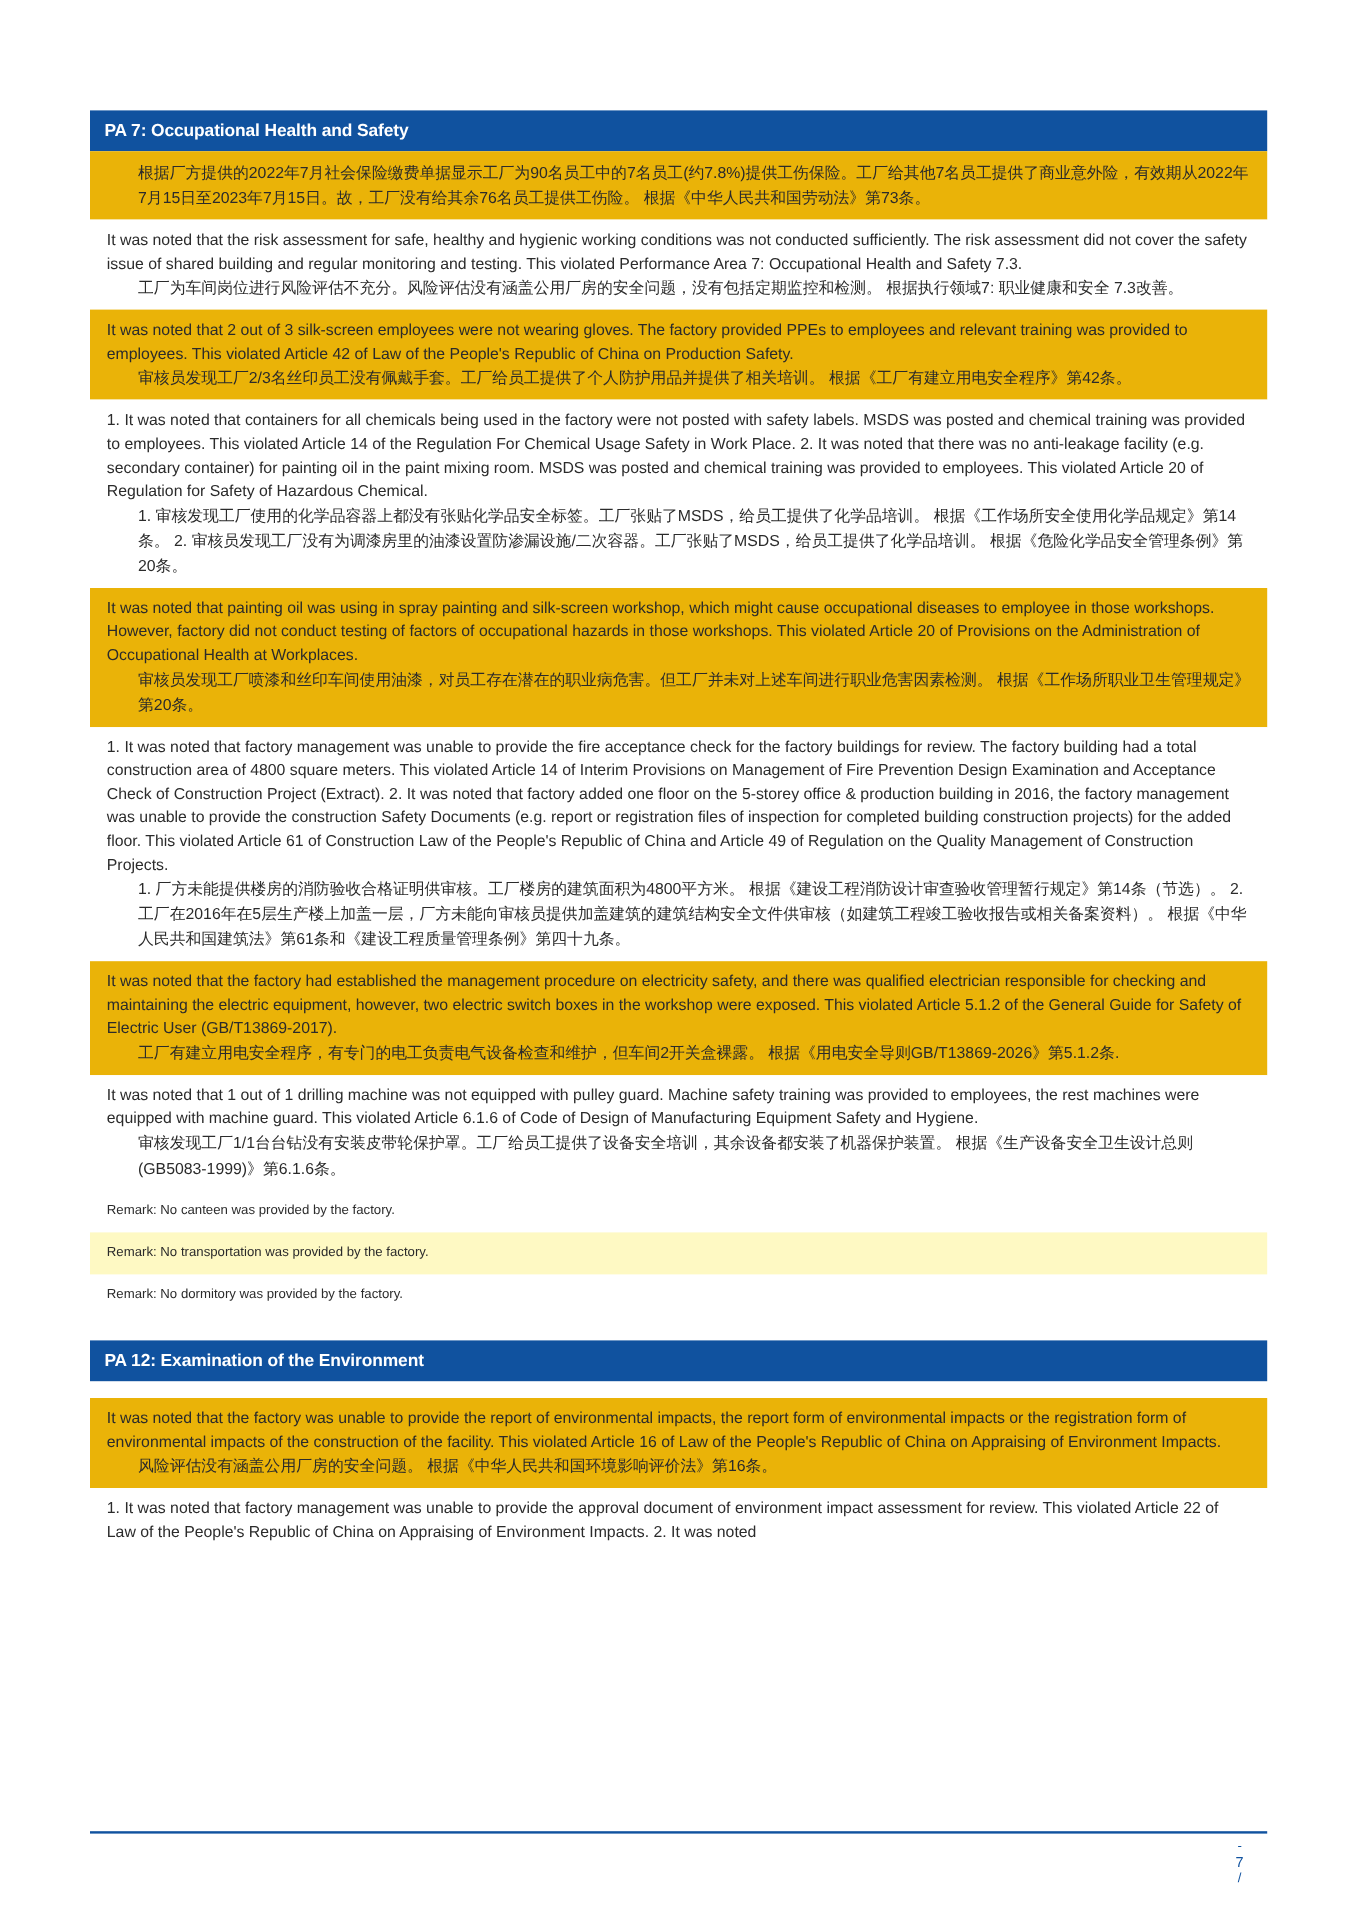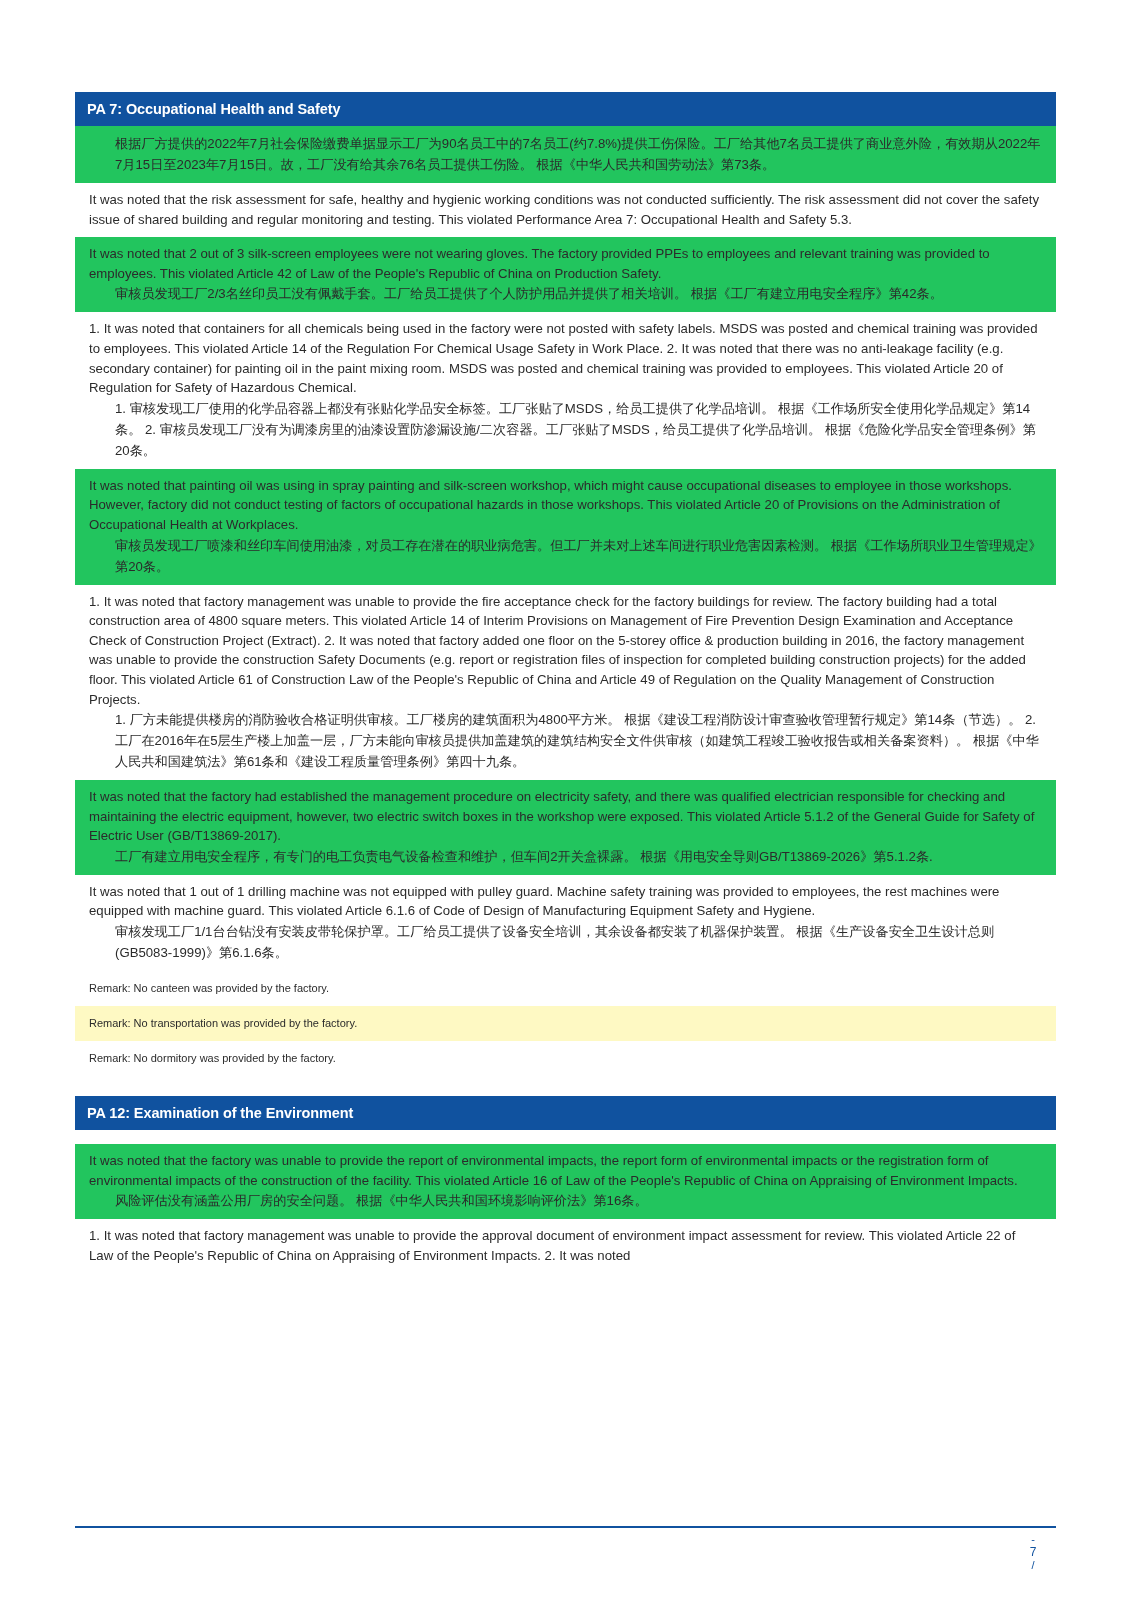--- a/index.html
+++ b/index.html
@@ -34,21 +34,21 @@
     height: 34px;
     line-height: 16px;
   }
   .block {
     padding: 7px 14px 8px 14px;
     box-sizing: border-box;
     font-size: 13.2px;
     line-height: 19.6px;
     color: #2b2b2b;
   }
-  .block.tint { background: #22c55e; }
+  .block.tint { background: #eab308; }
   .block.plain { background: #ffffff; }
   .en {
     margin: 0;
     text-align: left;
   }
   .cn {
     margin: 0;
     padding-left: 26px;
     font-size: 13.2px;
     line-height: 21px;
@@ -87,21 +87,22 @@
 
 <div class="page">
 
   <div class="section-header">PA 7: Occupational Health and Safety</div>
 
   <div class="block tint">
     <p class="cn">根据厂方提供的2022年7月社会保险缴费单据显示工厂为90名员工中的7名员工(约7.8%)提供工伤保险。工厂给其他7名员工提供了商业意外险，有效期从2022年7月15日至2023年7月15日。故，工厂没有给其余76名员工提供工伤险。 根据《中华人民共和国劳动法》第73条。</p>
   </div>
 
   <div class="block plain">
-    <p class="en">It was noted that the risk assessment for safe, healthy and hygienic working conditions was not conducted sufficiently. The risk assessment did not cover the safety issue of shared building and regular monitoring and testing. This violated Performance Area 7: Occupational Health and Safety 5.3.</p>
+    <p class="en">It was noted that the risk assessment for safe, healthy and hygienic working conditions was not conducted sufficiently. The risk assessment did not cover the safety issue of shared building and regular monitoring and testing. This violated Performance Area 7: Occupational Health and Safety 7.3.</p>
+    <p class="cn">工厂为车间岗位进行风险评估不充分。风险评估没有涵盖公用厂房的安全问题，没有包括定期监控和检测。 根据执行领域7: 职业健康和安全 7.3改善。</p>
   </div>
 
   <div class="block tint">
     <p class="en">It was noted that 2 out of 3 silk-screen employees were not wearing gloves. The factory provided PPEs to employees and relevant training was provided to employees. This violated Article 42 of Law of the People's Republic of China on Production Safety.</p>
     <p class="cn">审核员发现工厂2/3名丝印员工没有佩戴手套。工厂给员工提供了个人防护用品并提供了相关培训。 根据《工厂有建立用电安全程序》第42条。</p>
   </div>
 
   <div class="block plain">
     <p class="en">1. It was noted that containers for all chemicals being used in the factory were not posted with safety labels. MSDS was posted and chemical training was provided to employees. This violated Article 14 of the Regulation For Chemical Usage Safety in Work Place. 2. It was noted that there was no anti-leakage facility (e.g. secondary container) for painting oil in the paint mixing room. MSDS was posted and chemical training was provided to employees. This violated Article 20 of Regulation for Safety of Hazardous Chemical.</p>
     <p class="cn">1. 审核发现工厂使用的化学品容器上都没有张贴化学品安全标签。工厂张贴了MSDS，给员工提供了化学品培训。 根据《工作场所安全使用化学品规定》第14条。 2. 审核员发现工厂没有为调漆房里的油漆设置防渗漏设施/二次容器。工厂张贴了MSDS，给员工提供了化学品培训。 根据《危险化学品安全管理条例》第20条。</p>

